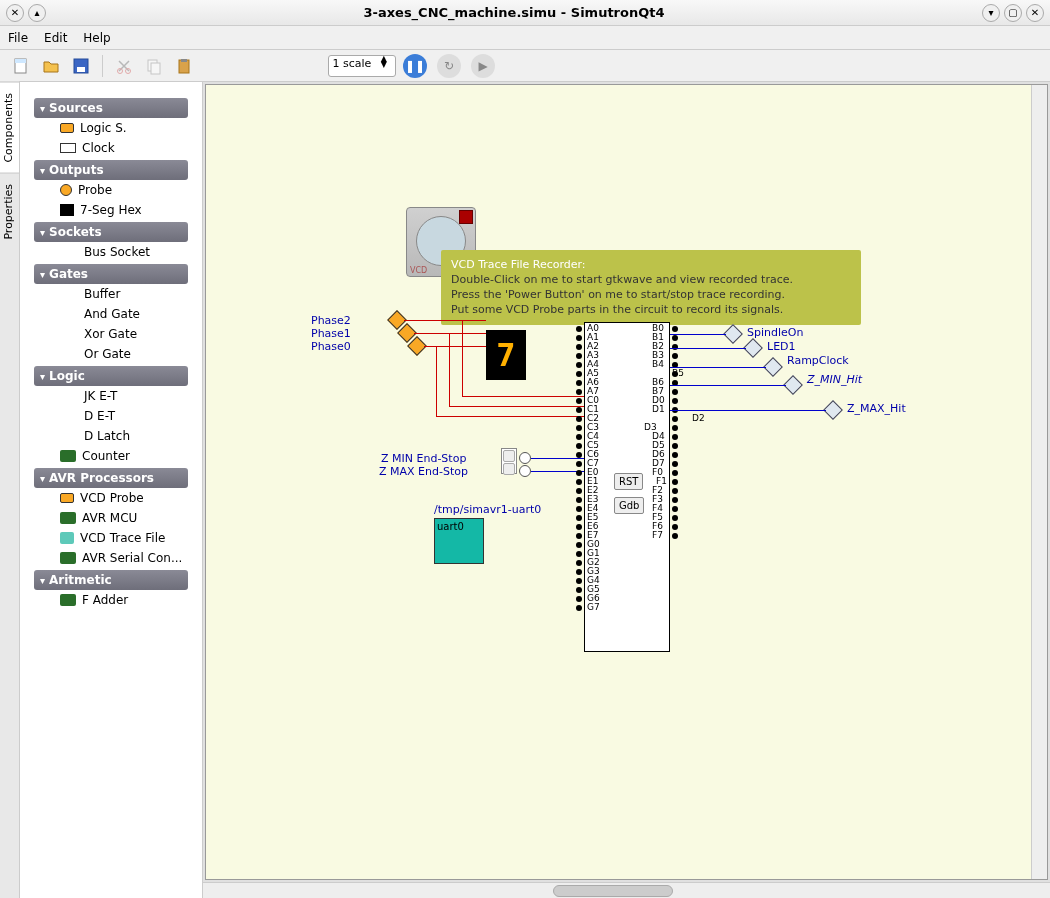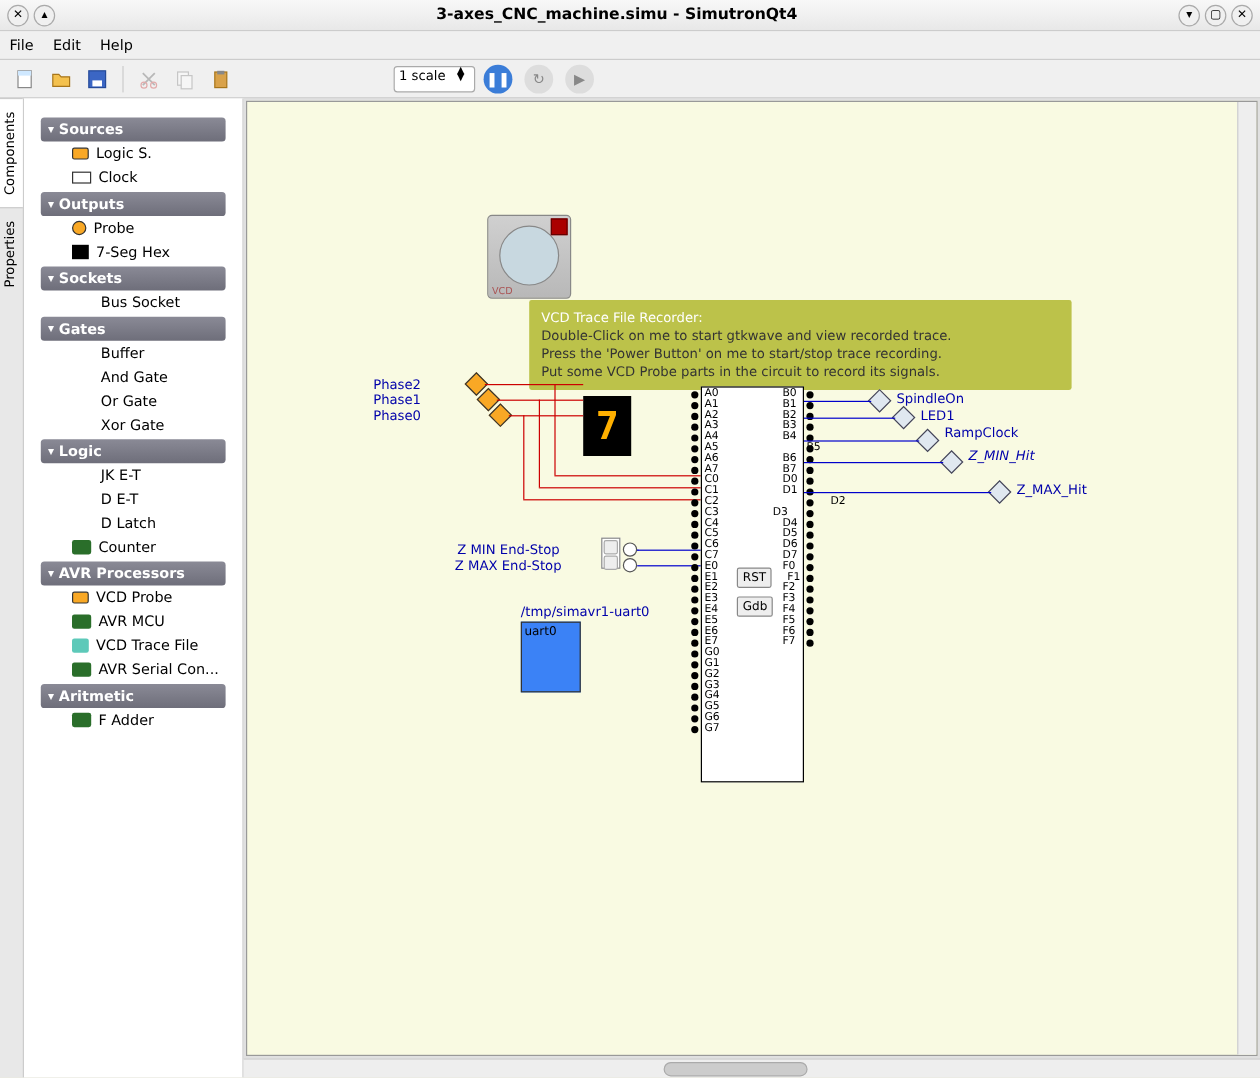--- a/index.html
+++ b/index.html
@@ -49,21 +49,21 @@
 .vcd-box .scope { width: 50px; height: 50px; background: #c8d8e0; border-radius: 25px; margin: 8px auto 0; border: 1px solid #888; }
 .vcd-box .pwr { position: absolute; top: 2px; right: 2px; width: 14px; height: 14px; background: #a00; border: 1px solid #600; }
 .tooltip { position: absolute; background: #bcc24a; color: #333; font-size: 11px; padding: 8px 10px; line-height: 1.35; border-radius: 2px; }
 .tooltip .ttl { color: #fff; }
 .seg7 { position: absolute; width: 40px; height: 50px; background: #000; display: flex; align-items: center; justify-content: center; }
 .seg7 span { color: #ffb000; font-size: 32px; font-family: monospace; font-weight: bold; }
 .diamond { position: absolute; width: 14px; height: 14px; background: #f9a825; border: 1px solid #333; transform: rotate(45deg); }
 .diamond.probe { background: #e0e8f0; border: 1px solid #445; }
 .wire { position: absolute; background: #c00; }
 .wire.blue { background: #00c; }
-.uart-box { position: absolute; width: 50px; height: 59px; background: #3b82f6; border: 1px solid #333; font-size: 10px; padding: 2px; }
+.uart-box { position: absolute; width: 50px; height: 46px; background: #14b8a6; border: 1px solid #333; font-size: 10px; padding: 2px; }
 .endstop-box { position: absolute; width: 16px; height: 26px; background: #fff; border: 1px solid #888; }
 .endstop-box::before, .endstop-box::after { content: ""; display: block; width: 10px; height: 10px; background: #eee; border: 1px solid #aaa; border-radius: 2px; margin: 1px auto; }
 
 
 .ic-logic { background: #f9a825; border: 1px solid #333; width: 14px; height: 10px; border-radius: 2px; }
 .ic-clock { background: #fff; border: 1px solid #333; width: 16px; height: 10px; font-size: 7px; text-align: center; line-height: 8px; }
 .ic-probe { background: #f9a825; width: 12px; height: 12px; border-radius: 6px; border: 1px solid #333; }
 .ic-7seg { background: #000; width: 14px; height: 12px; }
 .ic-gate { width: 18px; height: 12px; display: inline-block; }
 .ic-chip { background: #2a6e2a; width: 16px; height: 12px; border-radius: 2px; }
@@ -174,25 +174,25 @@
       <div class="tree-item">
         <span class="tree-icon ic-gate"></span>
         <span>Buffer</span>
       </div>
       <div class="tree-item">
         <span class="tree-icon ic-gate"></span>
         <span>And Gate</span>
       </div>
       <div class="tree-item">
         <span class="tree-icon ic-gate"></span>
+        <span>Xor Gate</span>
+      </div>
+      <div class="tree-item">
+        <span class="tree-icon ic-gate"></span>
         <span>Or Gate</span>
-      </div>
-      <div class="tree-item">
-        <span class="tree-icon ic-gate"></span>
-        <span>Xor Gate</span>
       </div>
       <div class="tree-cat">Logic</div>
       <div class="tree-item">
         <span class="tree-icon ic-gate"></span>
         <span>JK E-T</span>
       </div>
       <div class="tree-item">
         <span class="tree-icon ic-gate"></span>
         <span>D E-T</span>
       </div>
@@ -225,27 +225,27 @@
       <div class="tree-item">
         <span class="tree-icon ic-chip"></span>
         <span>F Adder</span>
       </div>
     </div>
 
   <div class="canvas-wrap">
     <div class="canvas-scroll" id="canvas">
       <div class="vscroll"></div>
 
-      <div class="vcd-box" style="left:200px;top:94px;">
+      <div class="vcd-box" style="left:200px;top:122px;">
         <div class="pwr"></div>
         <div class="scope"></div>
         <div style="position:absolute;bottom:1px;left:3px;font-size:8px;color:#a55;">VCD</div>
       </div>
 
-      <div class="tooltip" style="left:235px;top:165px;width:452px;">
+      <div class="tooltip" style="left:235px;top:165px;width:420px;">
         <div class="ttl">VCD Trace File Recorder:</div>
         <div>Double-Click on me to start gtkwave and view recorded trace.</div>
         <div>Press the 'Power Button' on me to start/stop trace recording.</div>
         <div>Put some VCD Probe parts in the circuit to record its signals.</div>
       </div>
 
       <div class="sch-label" style="left:105px;top:229px;">Phase2</div>
       <div class="sch-label" style="left:105px;top:242px;">Phase1</div>
       <div class="sch-label" style="left:105px;top:255px;">Phase0</div>
       <div class="diamond" style="left:184px;top:228px;"></div>

